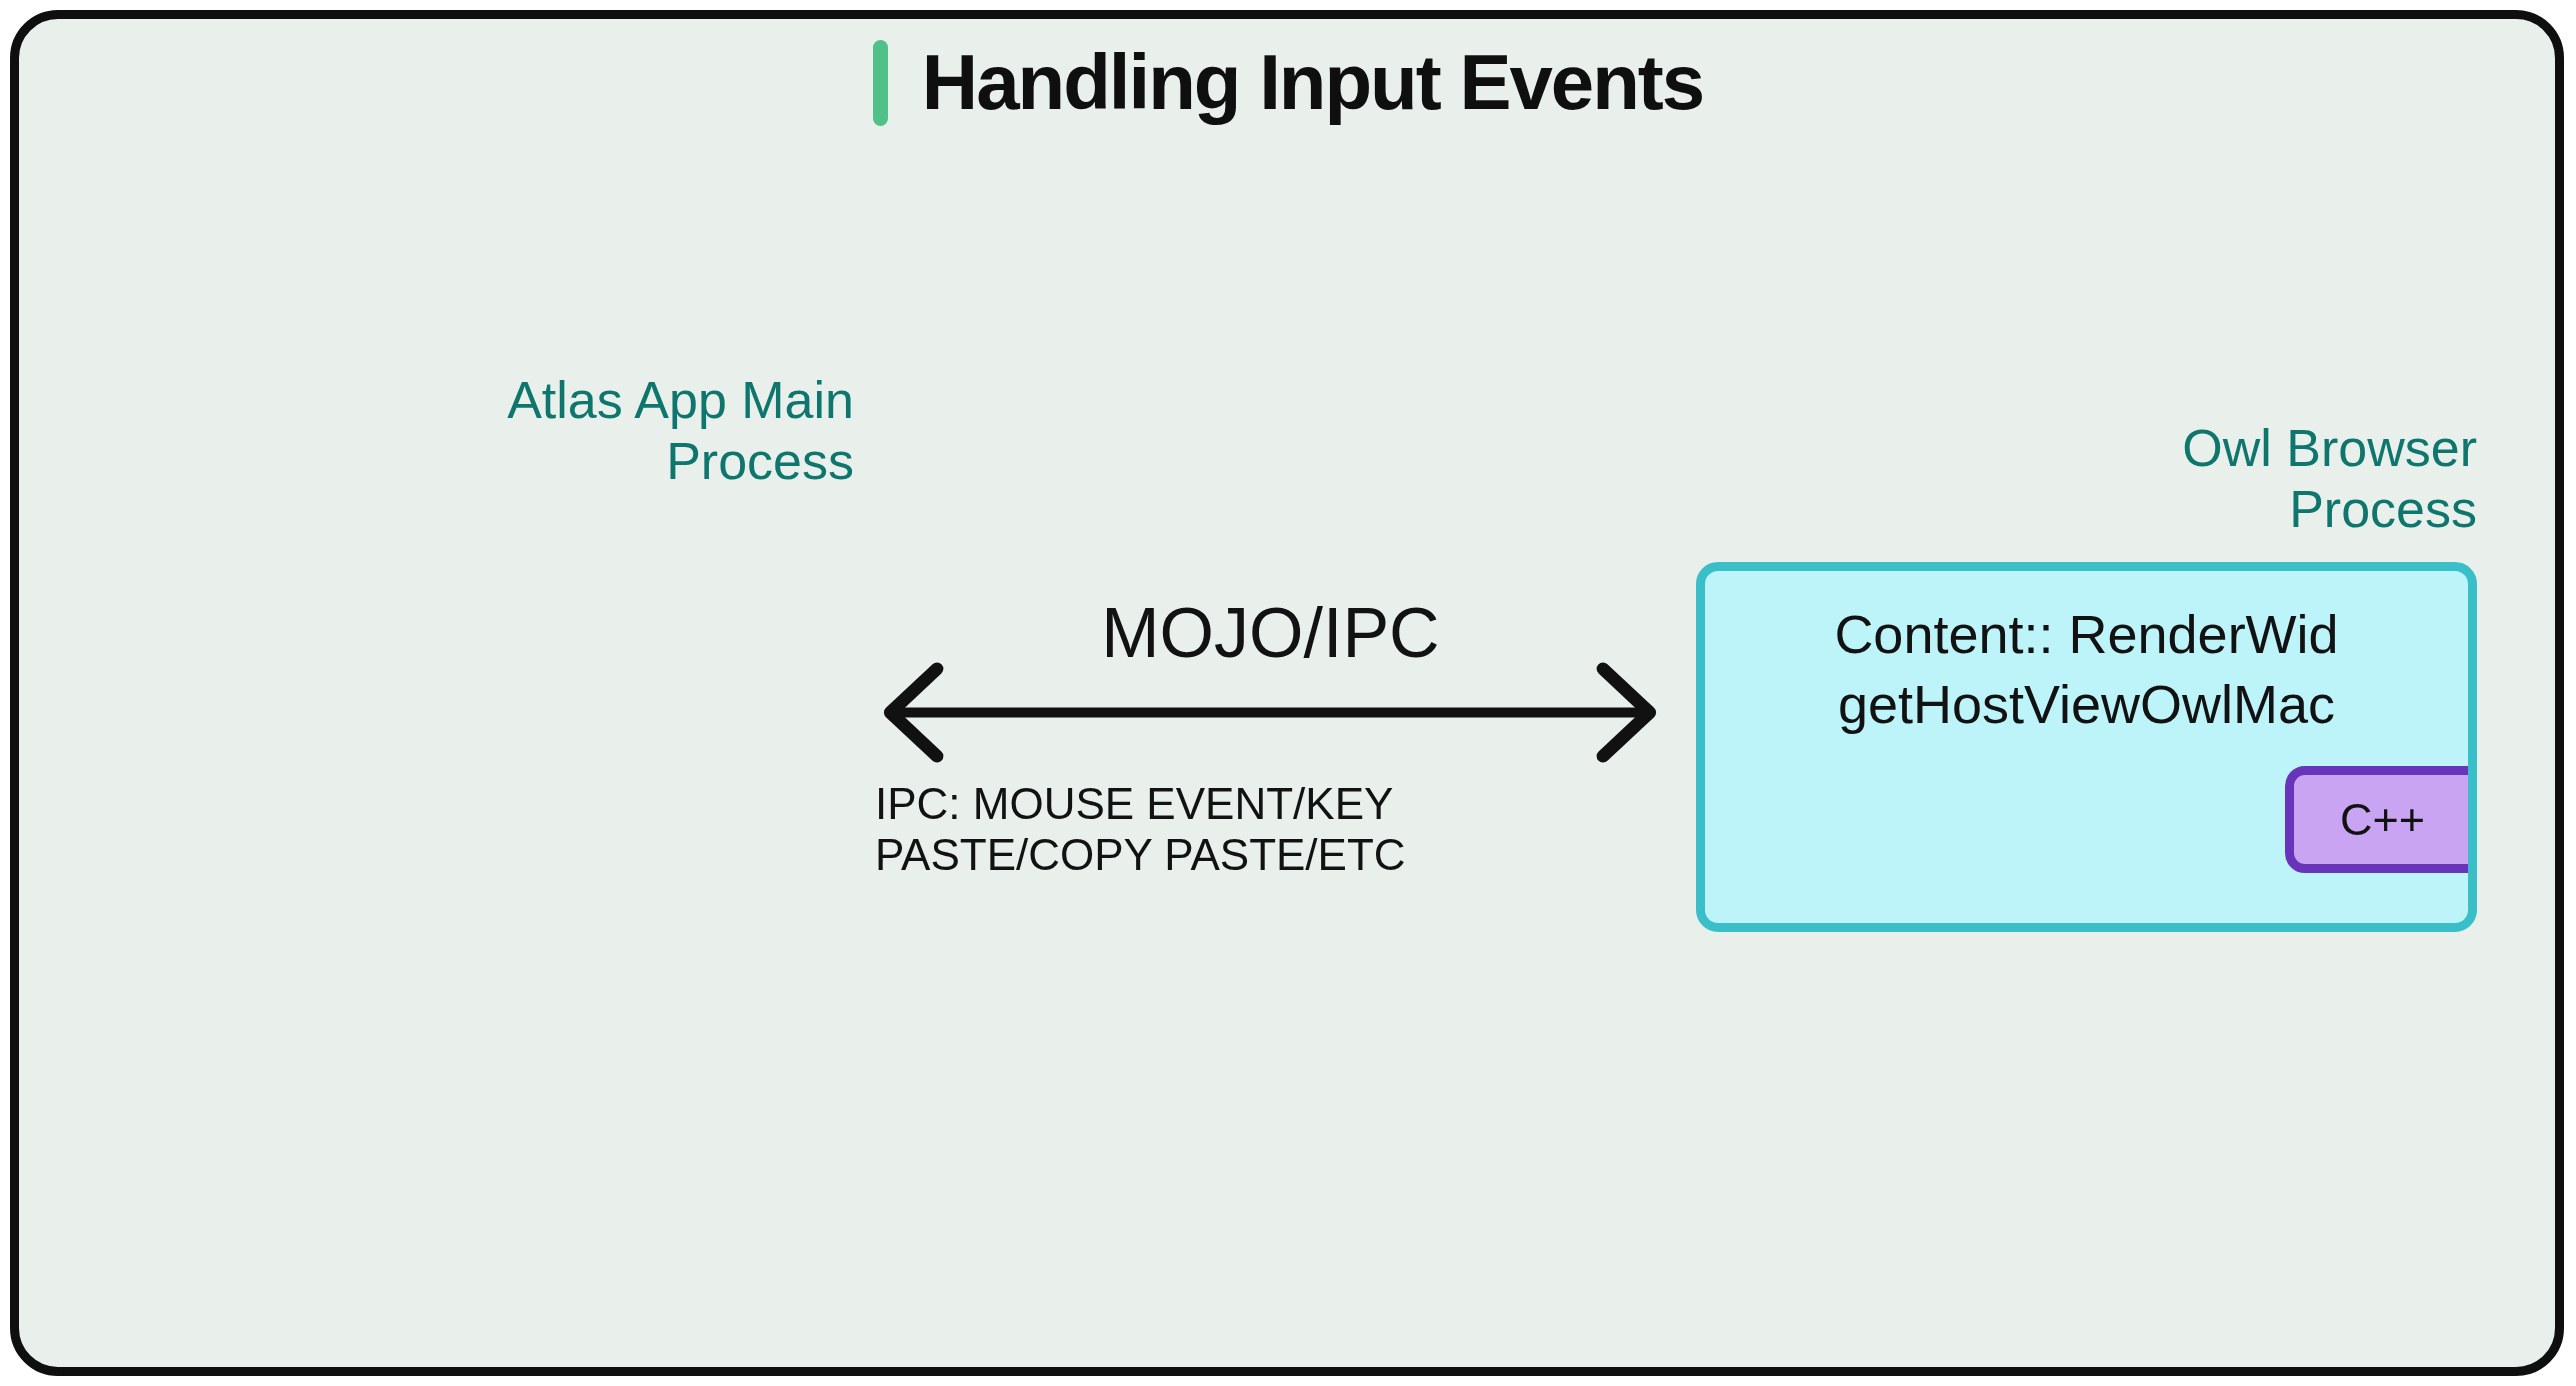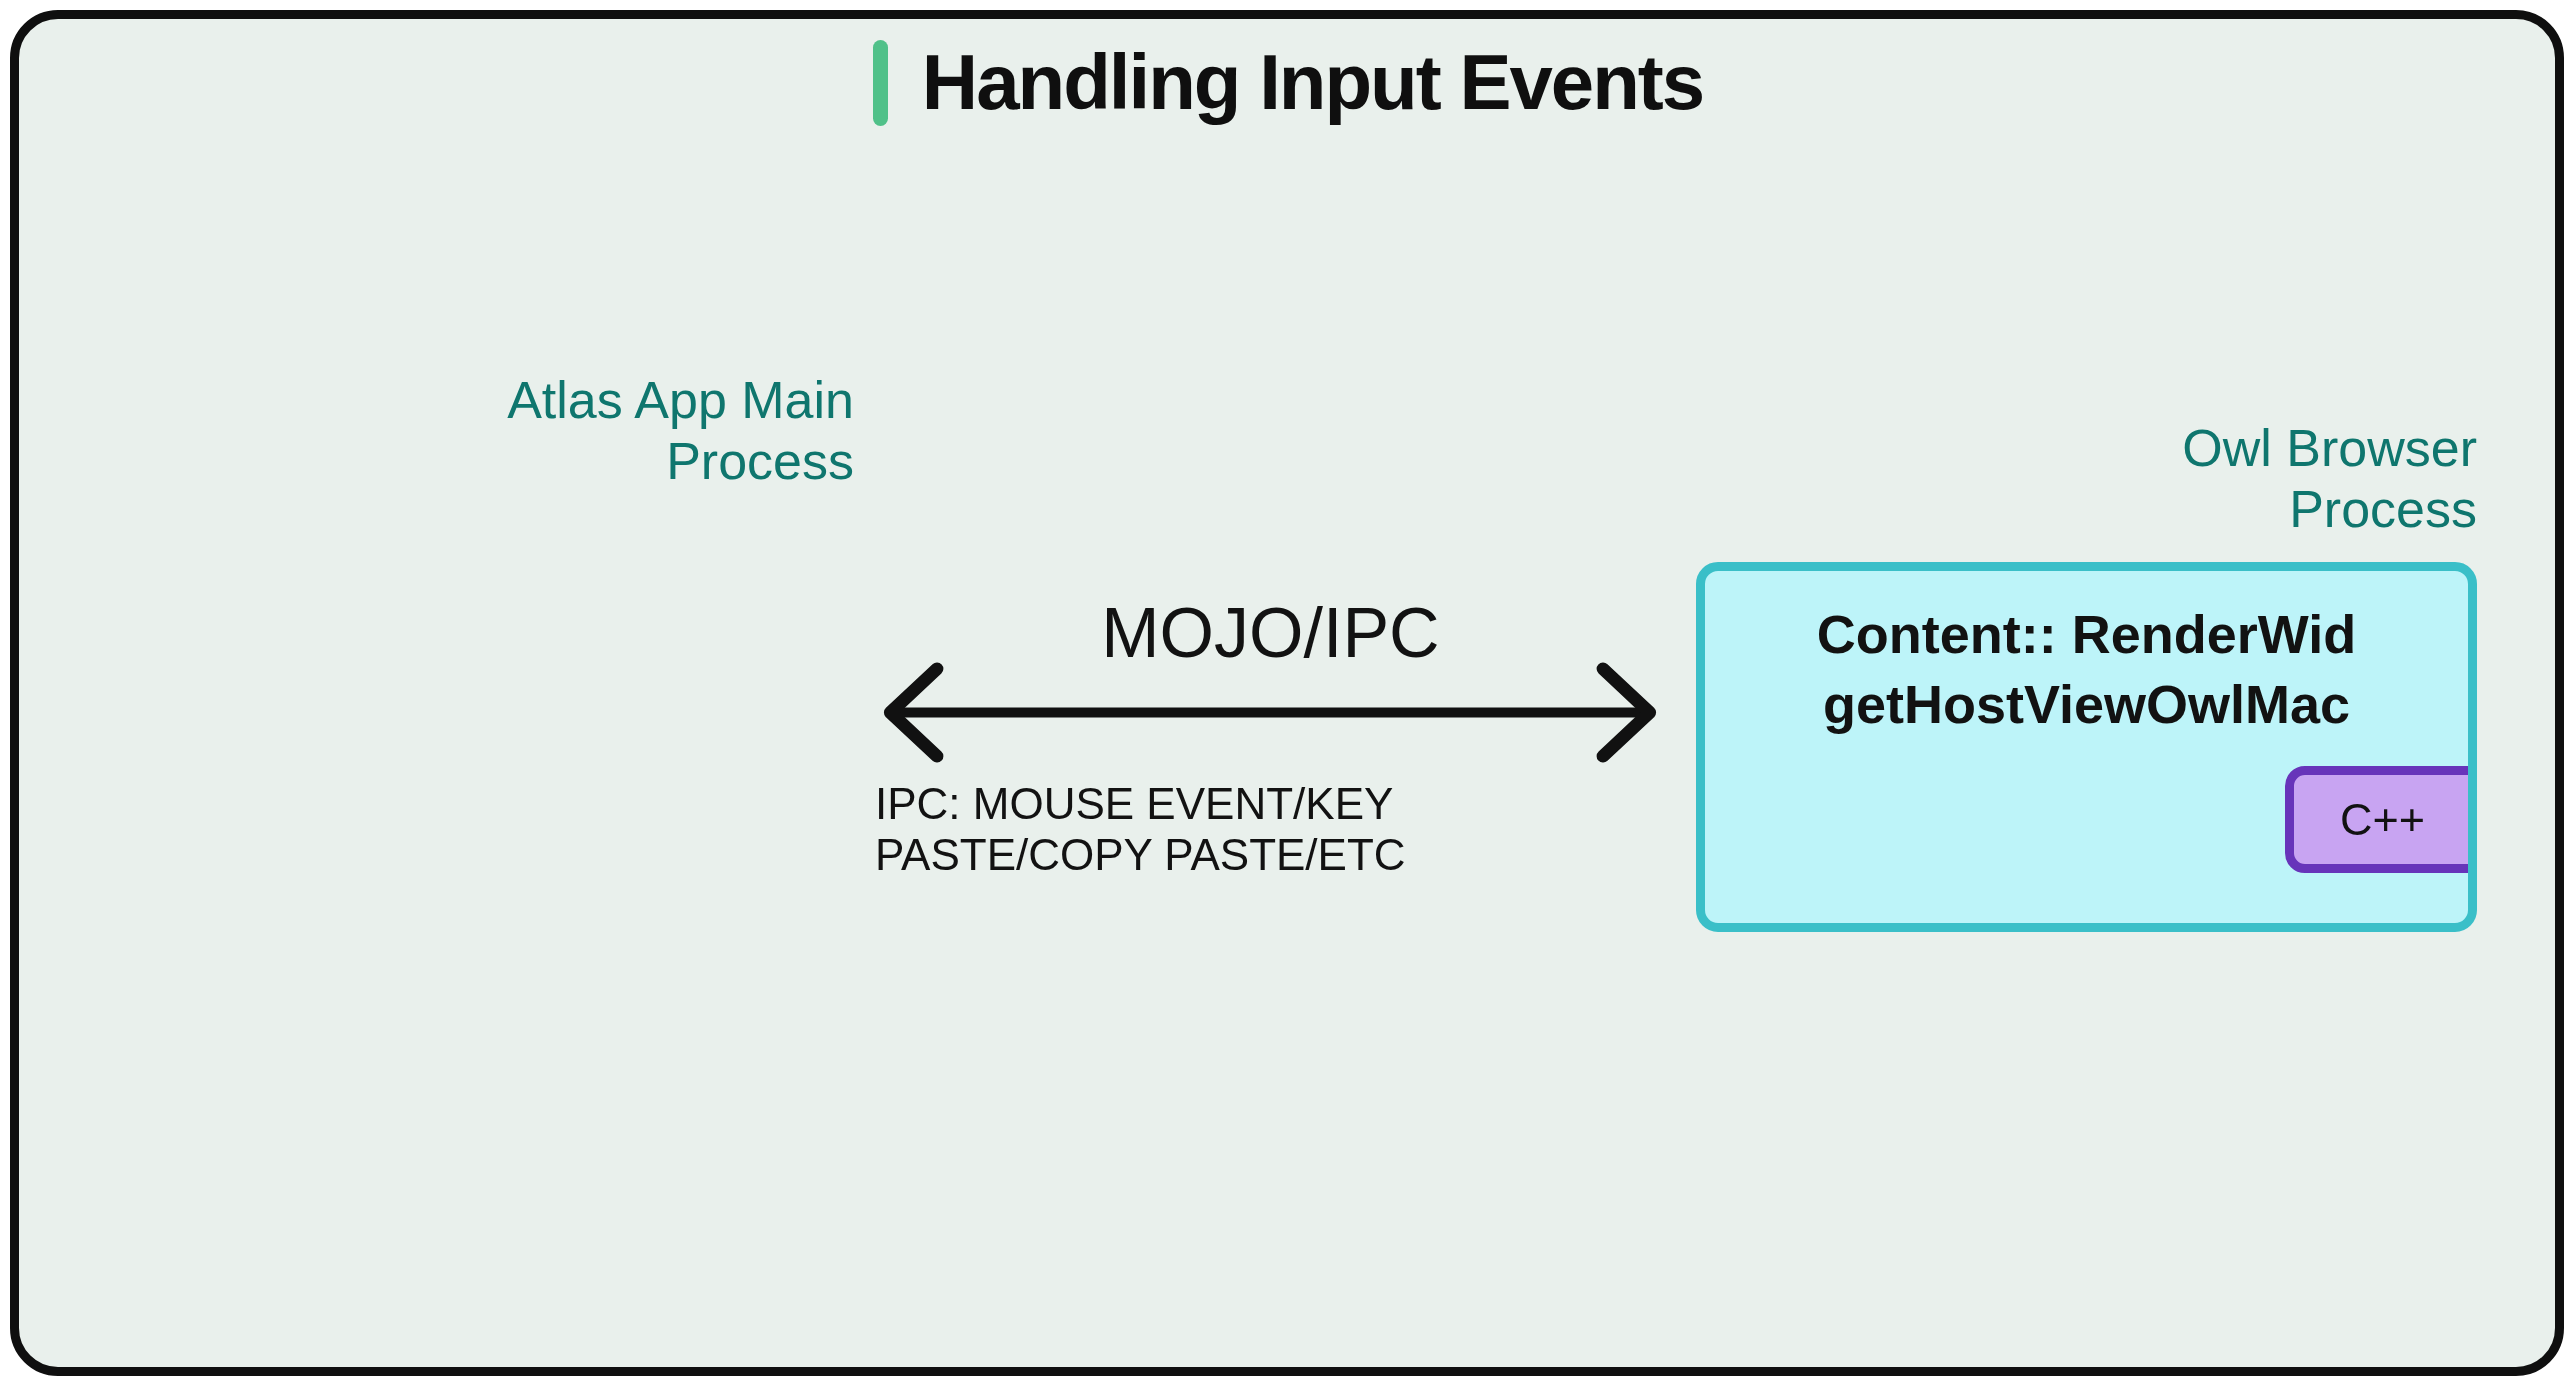--- a/index.html
+++ b/index.html
@@ -73,21 +73,21 @@
   }
   .node.left-node  { left: 101px;  width: 753px; }
   .node.right-node { left: 1696px; width: 781px; }
   .node-title {
     text-align: center;
     font-size: 54px;
     line-height: 1.3;
     color: #121212;
   }
   .left-node .node-title  { margin-top: 76px; }
-  .right-node .node-title { margin-top: 28px; font-weight: bold; }
+  .right-node .node-title { margin-top: 28px; }
   
   .badge {
     position: absolute;
     bottom: 50px;
     box-sizing: border-box;
     background: #c8a4f2;
     border: 9px solid #6734ba;
     border-radius: 20px;
     font-size: 45px;
     line-height: 1;

